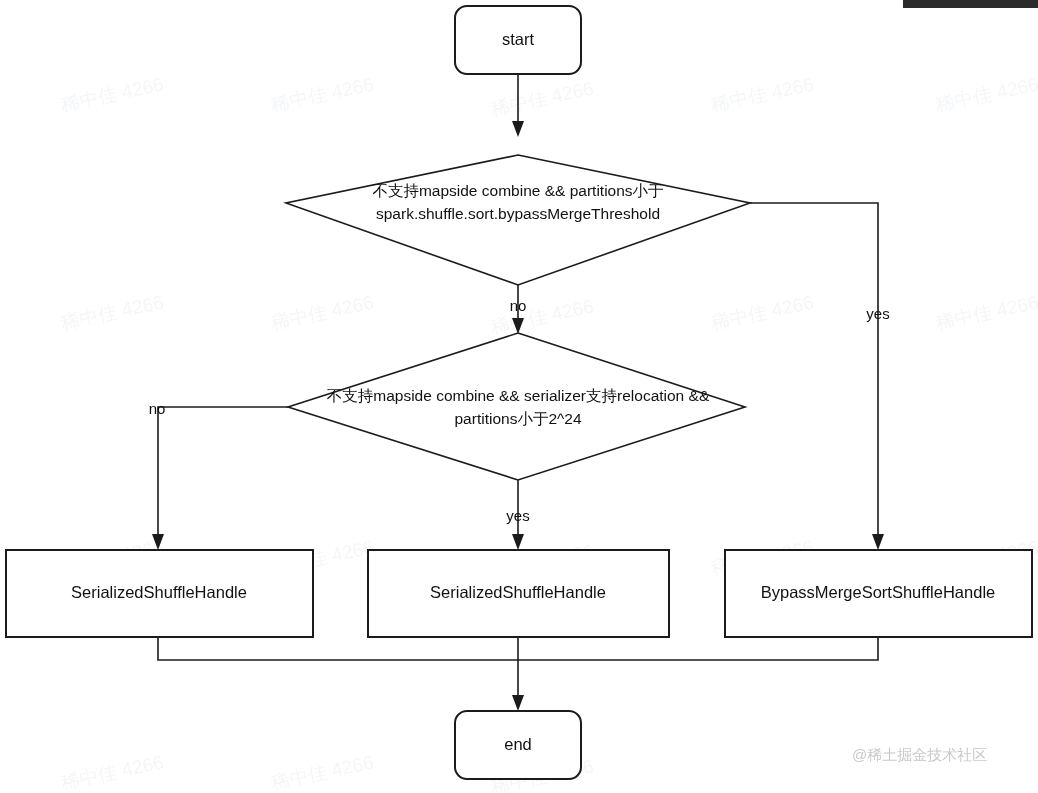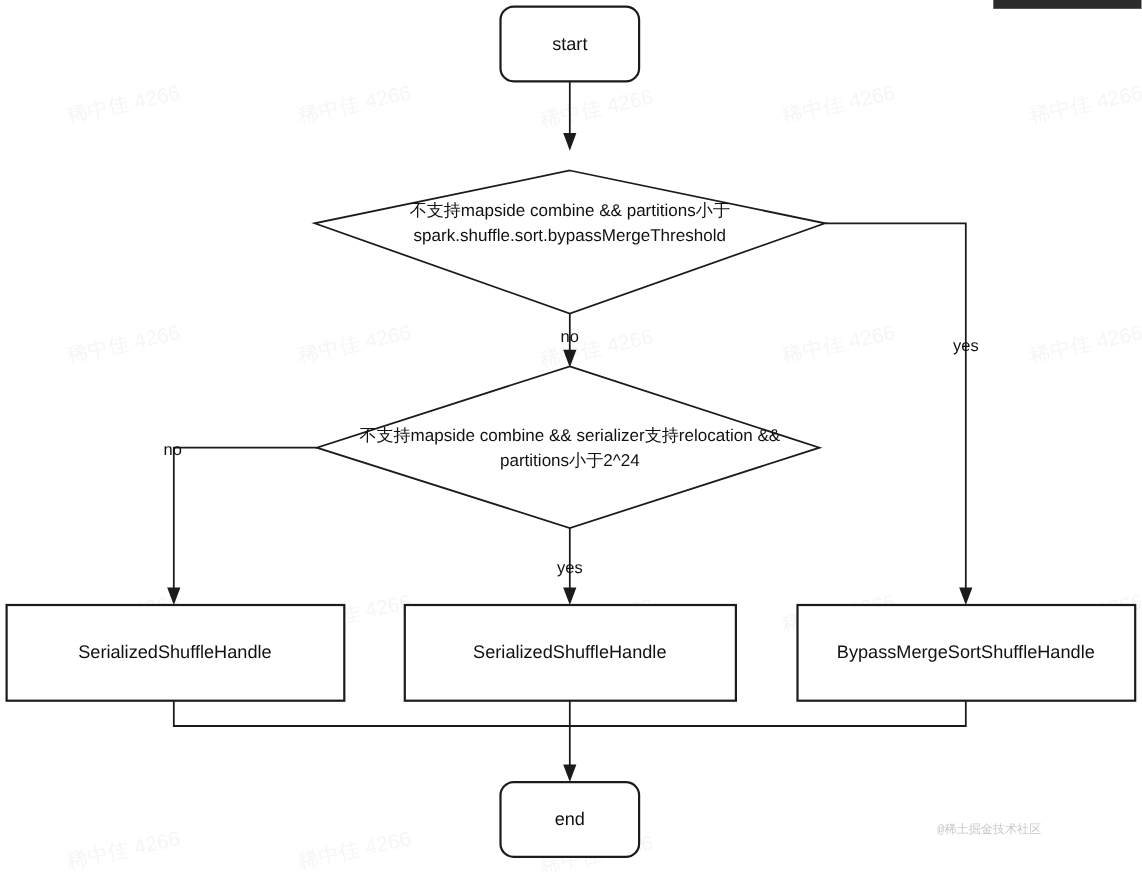--- a/index.html
+++ b/index.html
@@ -78,23 +78,23 @@
     right: 0;
     top: 0;
     width: 135px;
     height: 8px;
     background: #2b2b2b;
   }
   .credit {
     position: absolute;
     left: 852px;
     top: 746px;
-    font-size: 11px;
+    font-size: 15px;
     color: #c9c9c9;
-    font-family: Liberation Mono, monospace;
+    font-family: Liberation Sans, sans-serif;
     white-space: nowrap;
   }
   .wm {
     position: absolute;
     color: #f4f6f8;
     font-size: 19px;
     font-family: "Liberation Sans", "DejaVu Sans", sans-serif;
     transform: rotate(-12deg);
     white-space: nowrap;
     pointer-events: none;

